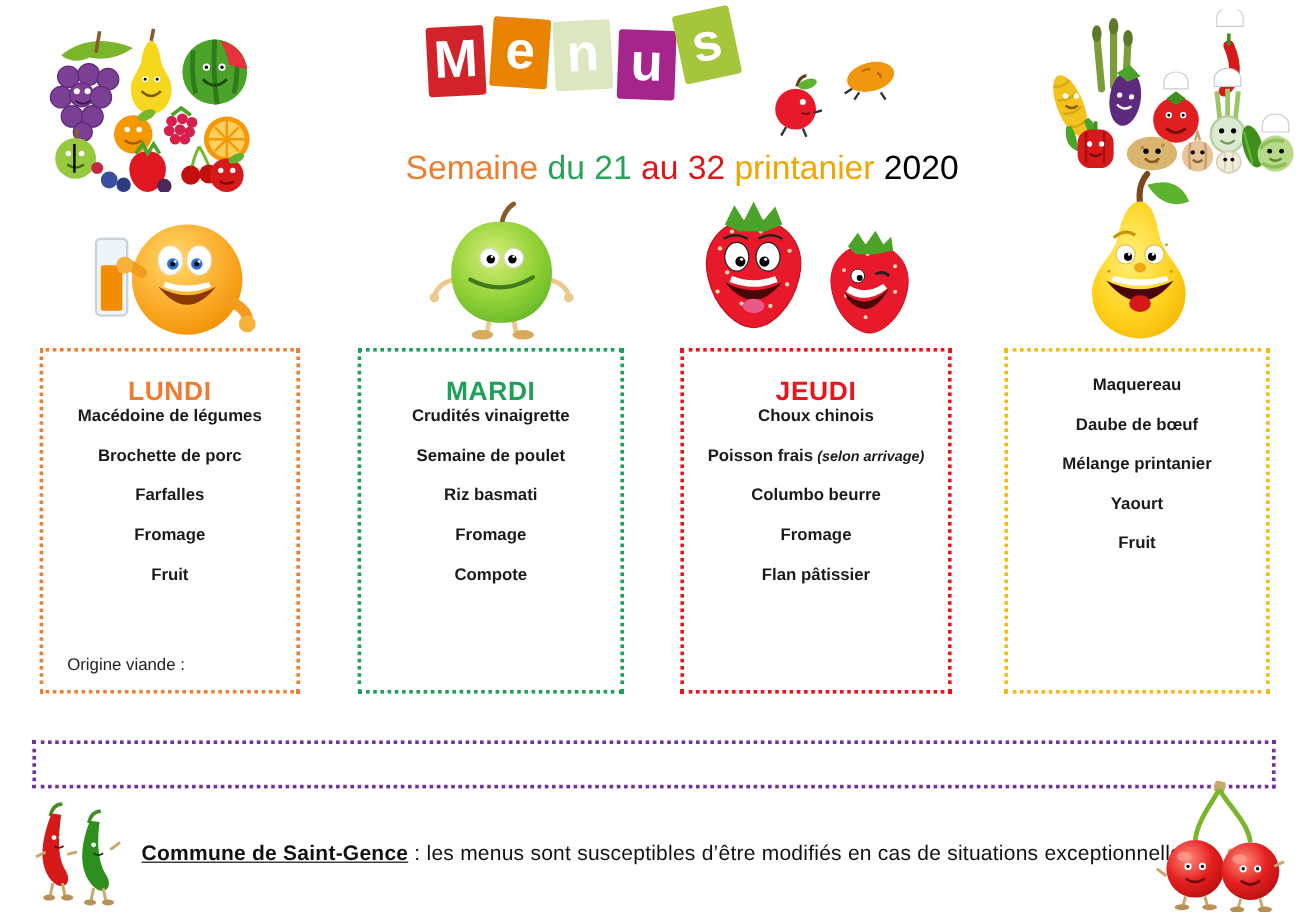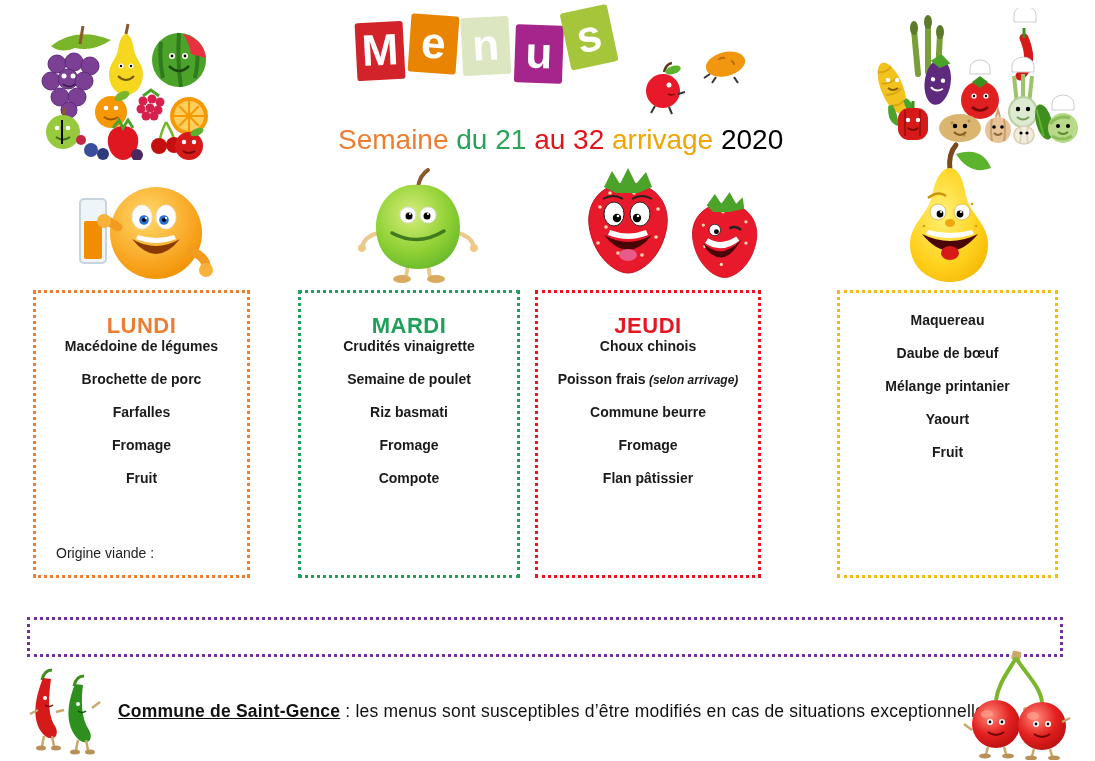--- a/index.html
+++ b/index.html
@@ -18,21 +18,21 @@
   .tile.t4{transform:rotate(-12deg) translateY(-14px);}
 
   
   .subtitle{left:338px;top:124px;font-size:28px;white-space:nowrap;letter-spacing:0px;}
 
   
   .day-box{position:absolute;top:290px;height:288px;border:3px dotted #999;background:#fff;
            box-sizing:border-box;text-align:center;padding-top:20px;}
   .d0{left:33px;width:217px;}
   .d1{left:298px;width:222px;}
-  .d2{left:535px;width:226px;}
+  .d2{left:567px;width:226px;}
   .d3{left:837px;width:221px;}
   .day-title{font-size:22px;font-weight:bold;letter-spacing:.5px;}
   .day-items{display:flex;flex-direction:column;gap:18px;}
   .menu-item{font-size:14px;font-weight:bold;color:#1a1a1a;line-height:14px;}
   .item-note{font-style:italic;font-weight:600;font-size:12px;}
   .day-footnote{position:absolute;left:20px;bottom:14px;font-size:14px;font-weight:400;color:#222;}
 
   
   .note-box{left:27px;top:617px;width:1036px;height:40px;border:3px dotted #7030a0;
             box-sizing:border-box;background:#fff;}
@@ -266,21 +266,21 @@
         <ellipse cx="26" cy="16" rx="20" ry="12" fill="#f0960f"></ellipse>
         <path d="M20,10 q4,-2 7,0 M32,14 q3,2 2,5" stroke="#b86e06" stroke-width="2" fill="none"></path>
       </g>
       <line x1="10" y1="26" x2="4" y2="30" stroke="#333" stroke-width="2"></line>
       <line x1="16" y1="29" x2="12" y2="35" stroke="#333" stroke-width="2"></line>
       <line x1="34" y1="29" x2="38" y2="35" stroke="#333" stroke-width="2"></line>
     </svg>
   </div>
 
   <div class="abs subtitle">
-    <span class="sub-part" style="color: rgb(237, 125, 49);">Semaine </span><span class="sub-part" style="color: rgb(39, 164, 87);">du 21 </span><span class="sub-part" style="color: rgb(224, 21, 27);">au 32 </span><span class="sub-part" style="color: rgb(240, 165, 0);">arrivage </span><span class="sub-part" style="color: #000000;">2020</span>
+    <span class="sub-part" style="color: rgb(237, 125, 49);">Semaine </span><span class="sub-part" style="color: rgb(39, 164, 87);">du 21 </span><span class="sub-part" style="color: rgb(224, 21, 27);">au 32 </span><span class="sub-part" style="color: rgb(240, 165, 0);">printanier </span><span class="sub-part" style="color: #000000;">2020</span>
   </div>
 
   <div class="abs svg-wrap" style="left:60px;top:175px;">
     <svg width="158" height="112" viewBox="0 0 158 112">
       <defs>
         <radialGradient id="go" cx="40%" cy="32%" r="75%">
           <stop offset="0%" stop-color="#ffd96b"></stop>
             <stop offset="65%" stop-color="#f9a825"></stop>
             <stop offset="100%" stop-color="#ef8f00"></stop>
         </radialGradient>
@@ -432,21 +432,21 @@
       <div class="menu-item"><span>Compote</span><span class="item-note"></span></div>
     </div>
     <div class="day-footnote"></div>
   </div>
 
   <div class="day-box d2" style="border-color: rgb(233, 21, 29);">
     <div class="day-title" style="color: rgb(233, 21, 29);">JEUDI</div>
     <div class="day-items">
       <div class="menu-item"><span>Choux chinois</span><span class="item-note"></span></div>
       <div class="menu-item"><span>Poisson frais</span><span class="item-note"> (selon arrivage)</span></div>
-      <div class="menu-item"><span>Commune beurre</span><span class="item-note"></span></div>
+      <div class="menu-item"><span>Columbo beurre</span><span class="item-note"></span></div>
       <div class="menu-item"><span>Fromage</span><span class="item-note"></span></div>
       <div class="menu-item"><span>Flan pâtissier</span><span class="item-note"></span></div>
     </div>
     <div class="day-footnote"></div>
   </div>
 
   <div class="day-box d3" style="border-color: rgb(245, 185, 19);">
     <div class="day-items">
       <div class="menu-item"><span>Maquereau</span><span class="item-note"></span></div>
       <div class="menu-item"><span>Daube de bœuf</span><span class="item-note"></span></div>

